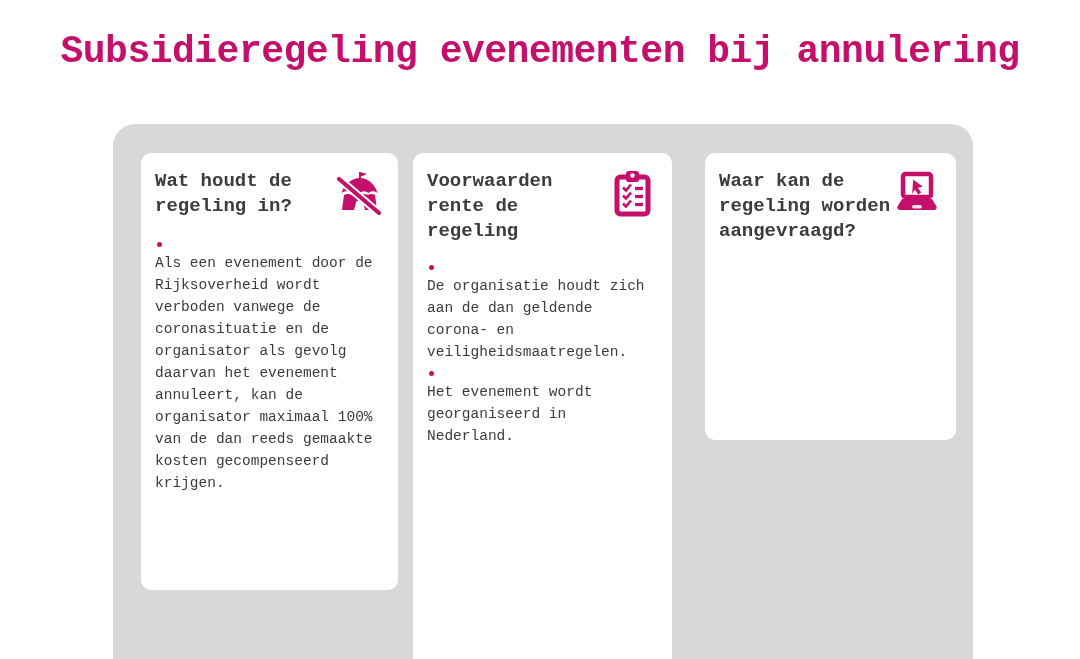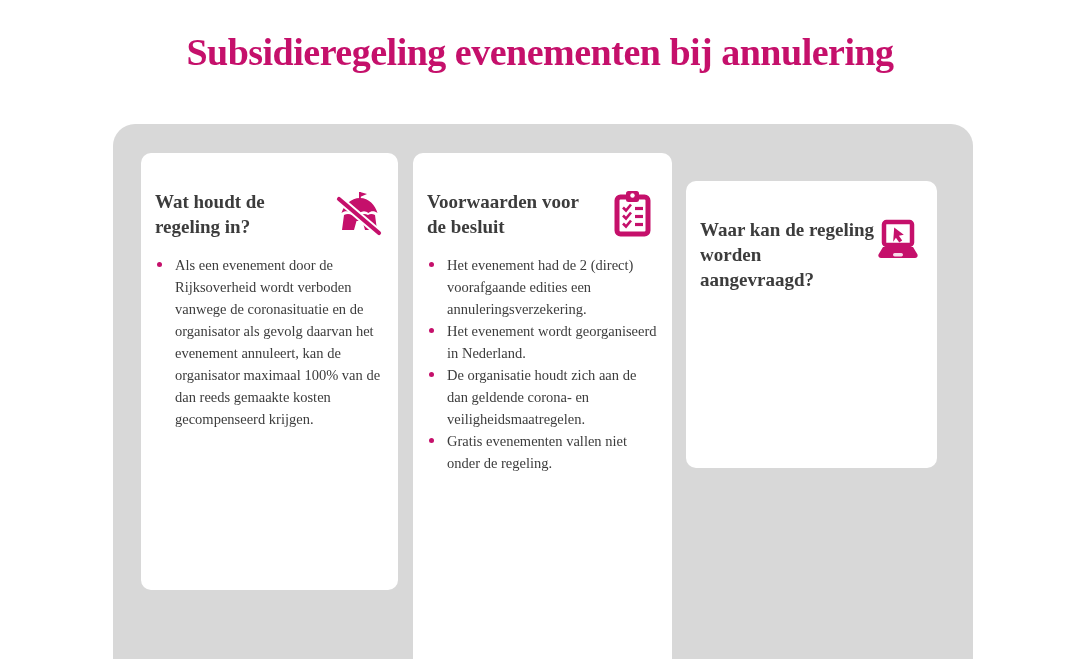--- a/index.html
+++ b/index.html
@@ -9,21 +9,21 @@
     --text:#3c3c3c;
     --page-bg:#ffffff;
   }
   *{margin:0;padding:0;box-sizing:border-box;}
   html,body{background:#fff;}
   .page{
     position:relative;
     width:1080px;height:659px;
     overflow:hidden;
     background:var(--page-bg);
-    font-family:Liberation Serif, serif;
+    font-family:Liberation Mono, monospace;
     color:var(--text);
   }
   .title{
     position:absolute;
     left:0;right:0;top:30px;
     text-align:center;
     font-size:38px;
     font-weight:bold;
     letter-spacing:-0.5px;
     color:var(--accent);
@@ -32,25 +32,25 @@
     position:absolute;
     left:113px;top:124px;
     width:860px;height:560px;
     background:var(--panel-bg);
     border-radius:22px;
   }
   .card{
     position:absolute;
     background:var(--card-bg);
     border-radius:10px;
-    padding:36px 13px 14px 14px;
+    padding:16px 13px 14px 14px;
   }
   .card1{left:28px;top:29px;width:257px;height:437px;}
   .card2{left:300px;top:29px;width:259px;height:540px;}
-  .card3{left:573px;top:29px;width:251px;height:287px;margin-top:28px;}
+  .card3{left:592px;top:29px;width:251px;height:287px;}
   .card-head{position:relative;min-height:52px;}
   .card-title{
     font-size:19px;
     line-height:25px;
     font-weight:bold;
     color:var(--text);
     max-width:175px;
   }
   .icon{
     position:absolute;
@@ -62,20 +62,21 @@
   .bullets{
     list-style:none;
     margin-top:13px;
   }
   .bullet{
     display:flex;
     align-items:flex-start;
     font-size:14.5px;
     line-height:22px;
     color:var(--text);
+    flex-direction:column;
   }
   .dot{
     flex:0 0 10px;
     width:10px;height:10px;
     margin:8px 8px 0 2px;
   }
   .dot::before{
     content:"";
     display:block;
     width:5px;height:5px;
@@ -112,53 +113,45 @@
       <ul class="bullets">
           <li class="bullet">
             <span class="dot"></span>
             <span class="bt">Als een evenement door de Rijksoverheid wordt verboden vanwege de coronasituatie en de organisator als gevolg daarvan het evenement annuleert, kan de organisator maximaal 100% van de dan reeds gemaakte kosten gecompenseerd krijgen.</span>
           </li>
         </ul>
     </section>
 
     <section class="card card2">
       <div class="card-head">
-        <h2 class="card-title">Voorwaarden voor de besluit</h2>
+        <h2 class="card-title">Voorwaarden rente de regeling</h2>
         <span class="icon">
           <svg viewBox="0 0 48 48" xmlns="http://www.w3.org/2000/svg">
             <rect x="8" y="8" width="31" height="37" rx="3.5" fill="#ffffff" stroke="#c5106b" stroke-width="5"></rect>
             <rect x="17" y="2" width="13" height="11" rx="2.5" fill="#c5106b"></rect>
             <circle cx="23.5" cy="6.5" r="2.2" fill="#ffffff"></circle>
             <g stroke="#c5106b" fill="none">
               <path d="M14 18.5 l3 3 l5 -6" stroke-width="2.6"></path>
               <path d="M14 26.5 l3 3 l5 -6" stroke-width="2.6"></path>
               <path d="M14 34.5 l3 3 l5 -6" stroke-width="2.6"></path>
               <line x1="26" y1="19.5" x2="34" y2="19.5" stroke-width="3.2"></line>
               <line x1="26" y1="27.5" x2="34" y2="27.5" stroke-width="3.2"></line>
               <line x1="26" y1="35.5" x2="34" y2="35.5" stroke-width="3.2"></line>
             </g>
           </svg>
         </span>
       </div>
       <ul class="bullets">
           <li class="bullet">
             <span class="dot"></span>
-            <span class="bt">Het evenement had de 2 (direct) voorafgaande edities een annuleringsverzekering.</span>
+            <span class="bt">De organisatie houdt zich aan de dan geldende corona- en veiligheidsmaatregelen.</span>
           </li>
           <li class="bullet">
             <span class="dot"></span>
             <span class="bt">Het evenement wordt georganiseerd in Nederland.</span>
-          </li>
-          <li class="bullet">
-            <span class="dot"></span>
-            <span class="bt">De organisatie houdt zich aan de dan geldende corona- en veiligheidsmaatregelen.</span>
-          </li>
-          <li class="bullet">
-            <span class="dot"></span>
-            <span class="bt">Gratis evenementen vallen niet onder de regeling.</span>
           </li>
         </ul>
     </section>
 
     <section class="card card3">
       <div class="card-head">
         <h2 class="card-title">Waar kan de regeling worden aangevraagd?</h2>
         <span class="icon">
           <svg viewBox="0 0 48 48" xmlns="http://www.w3.org/2000/svg">
             <rect x="10" y="5" width="28" height="23" rx="2.5" fill="#ffffff" stroke="#c5106b" stroke-width="4.5"></rect>

